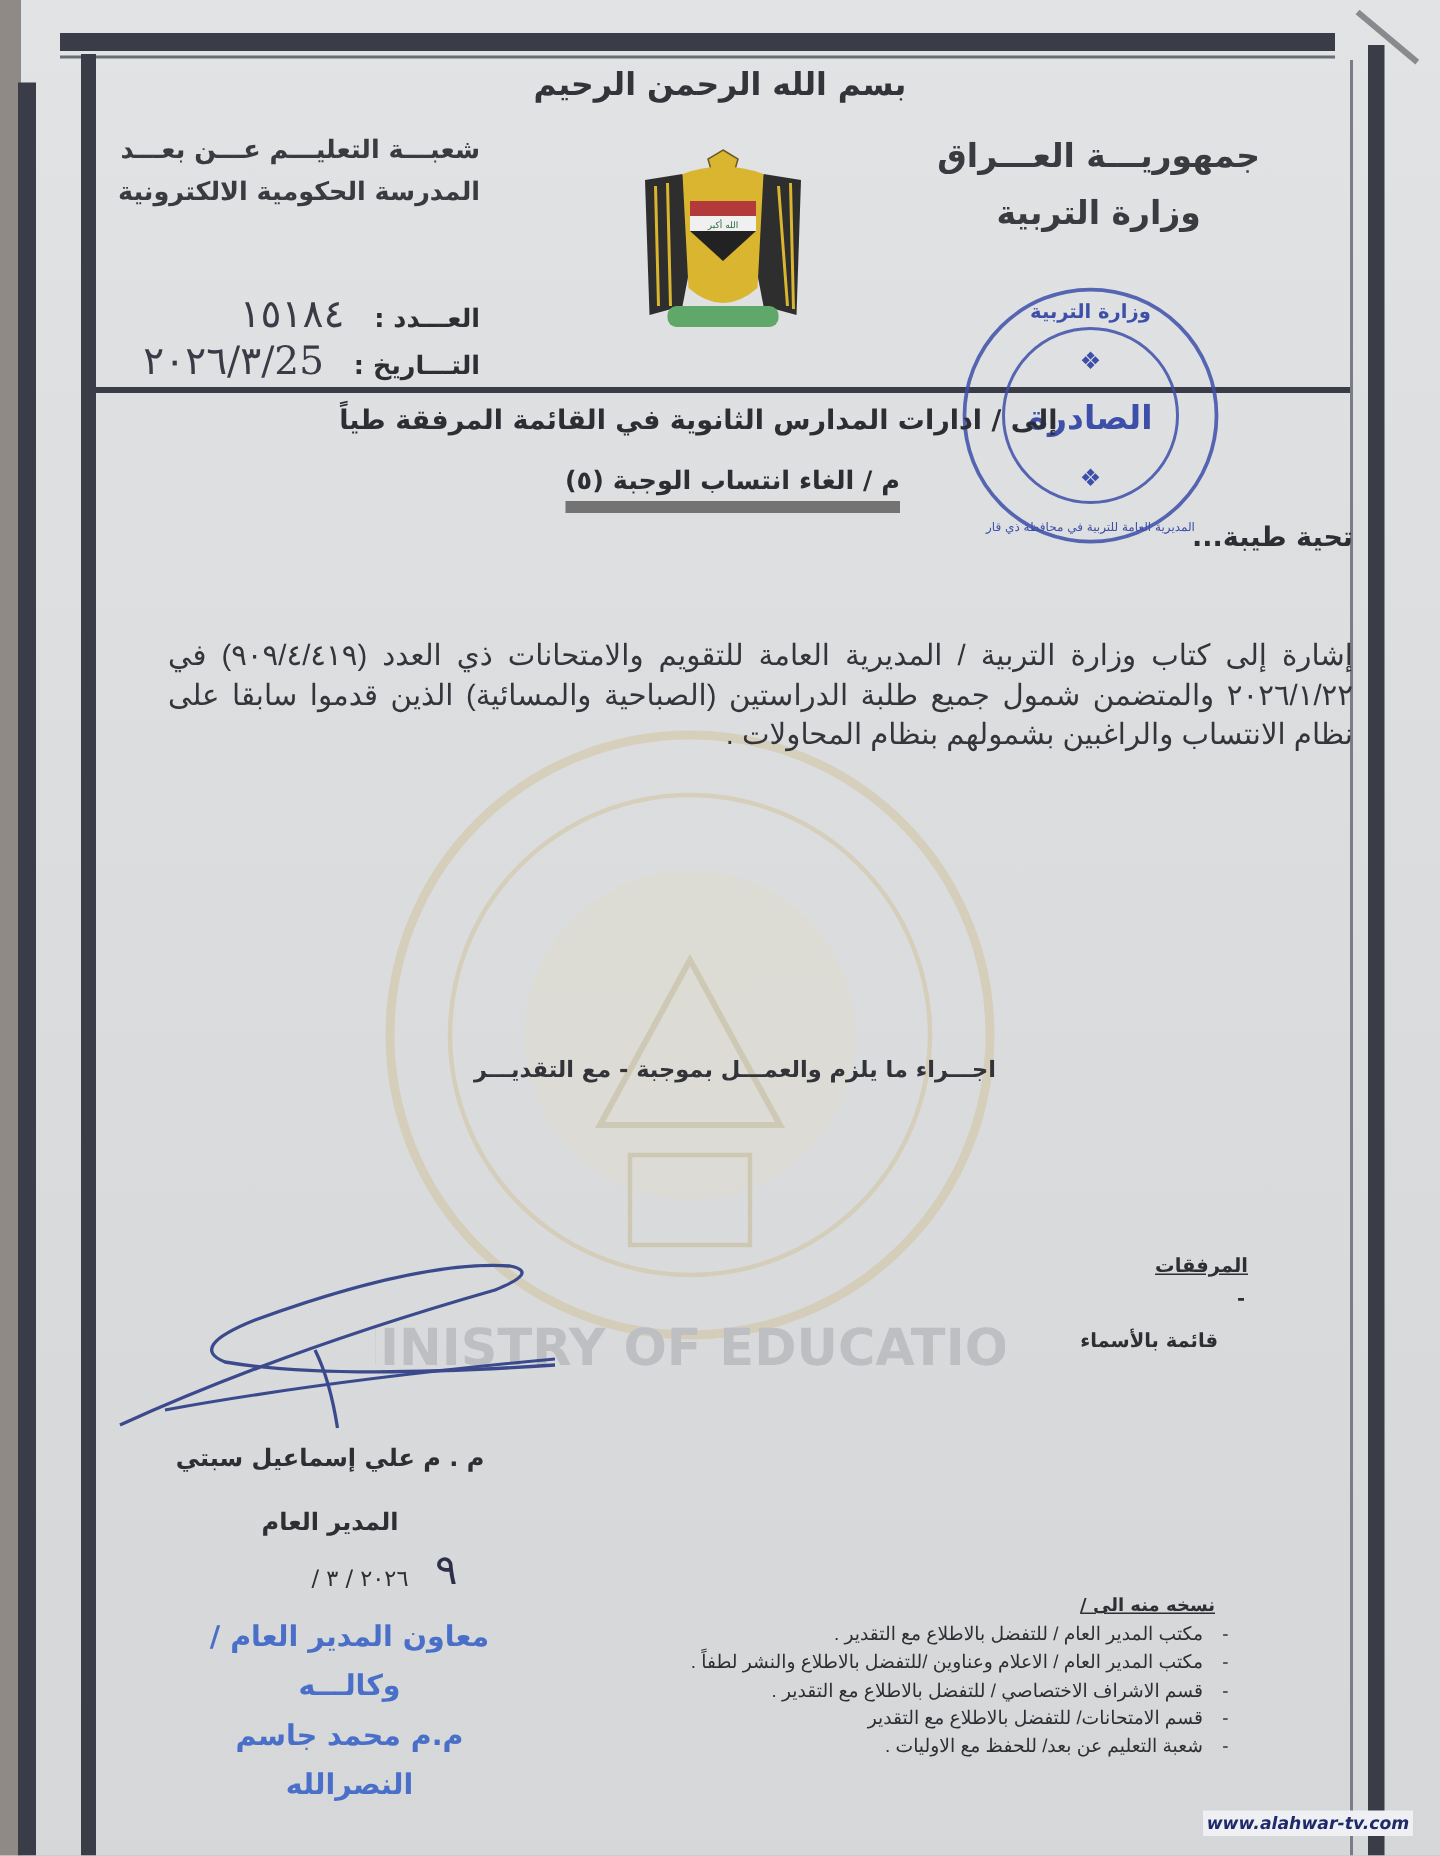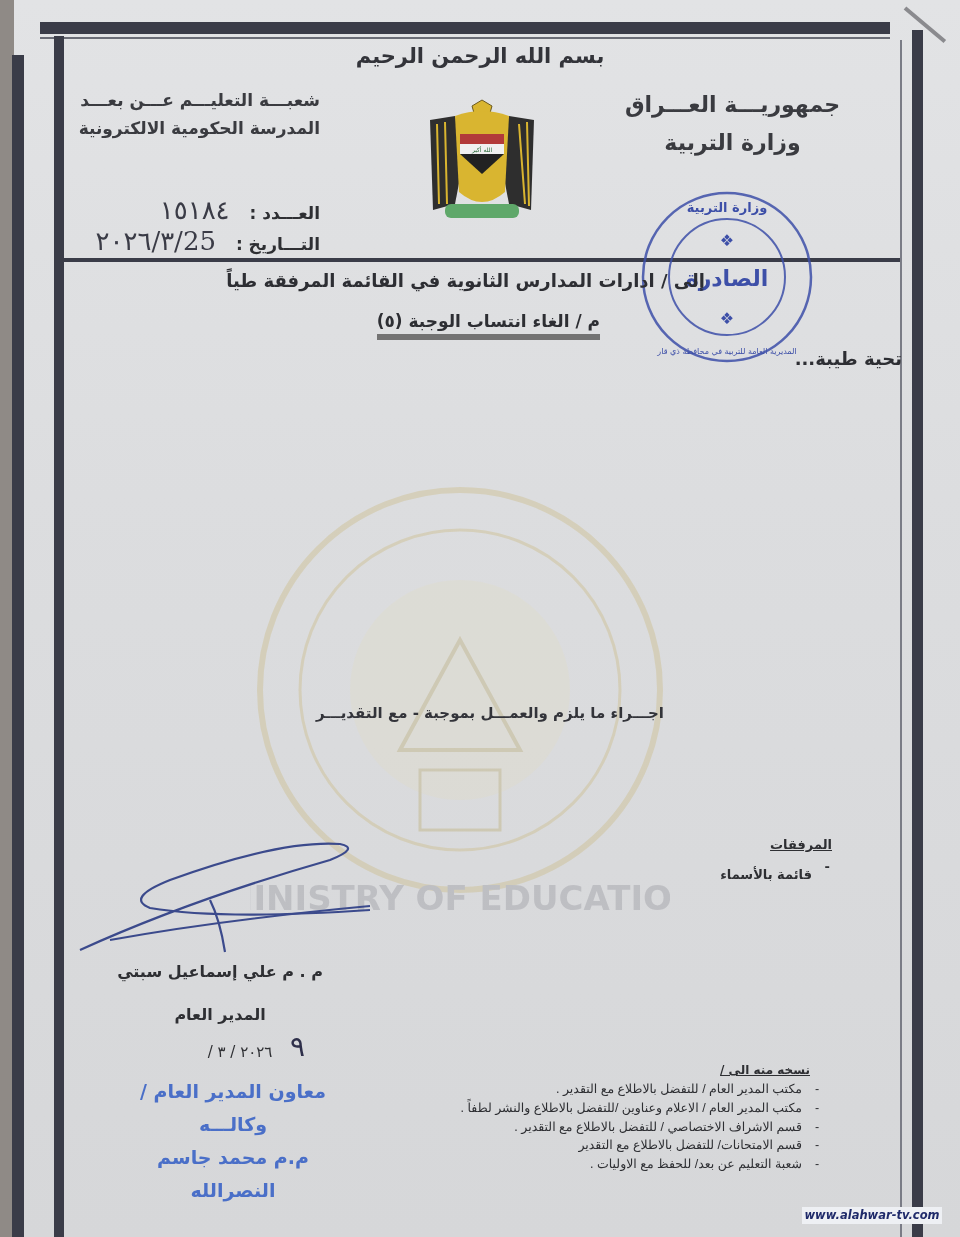--- a/index.html
+++ b/index.html
@@ -21,31 +21,31 @@
   .bismillah{left:0;width:960px;top:44px;text-align:center;font-weight:bold;font-size:21px;color:#33343a;}
   .hdr-right{right:120px;top:86px;font-weight:bold;font-size:22px;line-height:38px;text-align:center;color:#3a3b40;}
   .hdr-left{right:640px;top:86px;font-weight:bold;font-size:17px;line-height:28px;color:#3a3b40;}
   .num-line{right:640px;top:196px;font-size:17px;font-weight:bold;line-height:28px;}
   .hand{font-family:"DejaVu Serif",serif;font-weight:normal;font-size:26px;color:#3a3b46;margin-right:14px;letter-spacing:4px;}
 
   .emblem{left:425px;top:92px;width:114px;height:136px;}
   .stamp{left:638px;top:188px;width:178px;height:178px;}
 
   .to-line{right:255px;top:270px;font-weight:bold;font-size:18px;color:#2d2e33;}
-  .subj{right:360px;top:311px;font-weight:bold;font-size:17px;color:#2d2e33;border-bottom:6px solid #737373;padding-bottom:3px;}
+  .subj{right:360px;top:311px;font-weight:bold;font-size:17px;color:#2d2e33;border-bottom:8px solid #737373;padding-bottom:3px;}
   .greet{right:58px;top:348px;font-weight:bold;font-size:18px;color:#2d2e33;}
 
   .watermark{left:250px;top:390px;width:420px;height:560px;opacity:.35;}
 
   .body{right:58px;top:424px;width:790px;font-family:"Liberation Sans",sans-serif;font-size:19.5px;line-height:26.5px;color:#34353a;text-align:justify;text-align-last:right;}
   .body p{margin:0 0 2px 0;}
   .closing{left:300px;width:380px;top:704px;text-align:center;font-weight:bold;font-size:15px;color:#33343a;}
 
   .att-title{right:128px;top:837px;font-weight:bold;font-size:13px;text-decoration:underline;text-align:center;}
-  .att-item{right:148px;top:867px;font-weight:bold;font-size:13px;}
+  .att-item{right:148px;top:887px;font-weight:bold;font-size:13px;}
   .att-dash{right:130px;top:859px;font-weight:bold;font-size:13px;}
 
   .signature{left:70px;top:840px;width:300px;height:150px;}
   .signer-name{left:100px;width:240px;top:962px;text-align:center;font-weight:bold;font-size:16px;}
   .signer-title{left:100px;width:240px;top:1005px;text-align:center;font-weight:bold;font-size:16px;}
   .sign-date{left:140px;width:200px;top:1043px;text-align:center;font-size:15px;letter-spacing:3px;}
   .hand-day{left:290px;top:1030px;font-family:"DejaVu Serif",serif;font-size:28px;color:#2e2f4a;}
   .deputy{left:118px;width:230px;top:1075px;text-align:center;font-weight:bold;font-size:19px;color:#4a6fc8;line-height:33px;}
 
   .cc-title{right:150px;top:1063px;font-weight:bold;font-size:12px;text-decoration:underline;}
@@ -122,20 +122,21 @@
   <text x="89" y="166" text-anchor="middle" font-size="8" fill="#3d4fa8" font-family="DejaVu Sans, sans-serif">المديرية العامة للتربية في محافظة ذي قار</text>
   <text x="89" y="58" text-anchor="middle" font-size="16" fill="#3d4fa8">❖</text>
   <text x="89" y="136" text-anchor="middle" font-size="16" fill="#3d4fa8">❖</text>
 </svg>
 
 <div class="abs rtl to-line">إلى / ادارات المدارس الثانوية في القائمة المرفقة طياً</div>
 <div class="abs rtl subj">م / الغاء انتساب الوجبة (٥)</div>
 <div class="abs rtl greet">تحية طيبة...</div>
 
 <div class="abs rtl body">
+  <p>إشارة إلى كتاب وزارة التربية / المديرية العامة للتقويم والامتحانات ذي العدد (٩٠٩/٤/٤١٩) في ٢٠٢٦/١/٢٢ والمتضمن شمول جميع طلبة الدراستين (الصباحية والمسائية) الذين قدموا سابقا على نظام الانتساب والراغبين بشمولهم بنظام المحاولات .</p>
 </div>
 
 <div class="abs rtl closing">اجـــراء ما يلزم والعمـــل بموجبة - مع التقديـــر</div>
 
 <div class="abs rtl att-title">المرفقات</div>
 <div class="abs rtl att-dash">-</div>
 <div class="abs rtl att-item">قائمة بالأسماء</div>
 
 <svg class="abs signature" viewBox="0 0 300 150">
   <path d="M10 110 Q120 60 260 20 Q290 8 270 4 Q210 0 100 40 Q55 58 80 68 Q150 80 300 70" fill="none" stroke="#3b4a8c" stroke-width="2.2"></path>

